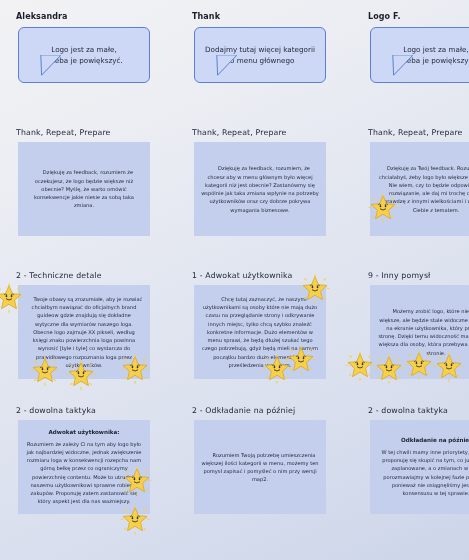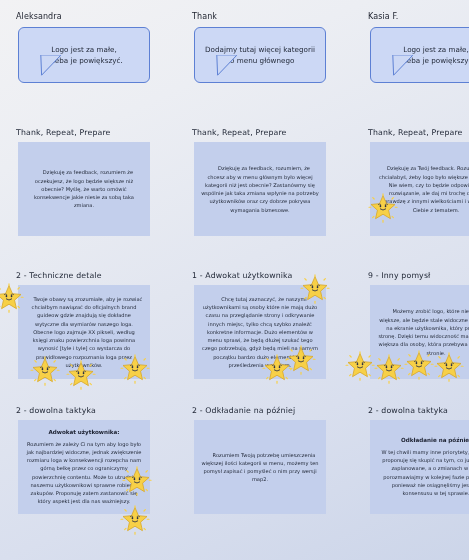--- a/index.html
+++ b/index.html
@@ -31,21 +31,21 @@
   .col-0 { left: 16px; }
   .col-1 { left: 192px; }
   .col-2 { left: 368px; }
 
   
   .person-name {
     position: absolute;
     top: 12px;
     left: 0;
     font-size: 8px;
-    font-weight: normal;
+    font-weight: bold;
     color: #1b1f2b;
     letter-spacing: 0.1px;
     white-space: nowrap;
   }
 
   
   .bubble {
     position: absolute;
     top: 27px;
     left: 2px;
@@ -182,21 +182,21 @@
       <div class="sec-label r2-label">1 - Adwokat użytkownika</div>
       <div class="card r2-card">
         <div class="card-body indent">Chcę tutaj zaznaczyć, że naszymi użytkownikami są osoby które nie mają dużo czasu na przeglądanie strony i odkrywanie innych miejsc, tylko chcą szybko znaleźć konkretne informacje. Dużo elementów w menu sprawi, że będą dłużej szukać tego czego potrzebują, gdyż będą mieli na samym początku bardzo dużo elementów do prześledzenia wzrokiem.</div>
       </div>
       <div class="sec-label r3-label">2 - Odkładanie na później</div>
       <div class="card r3-card">
         <div class="card-body indent">Rozumiem Twoją potrzebę umieszczenia większej ilości kategorii w menu, możemy ten pomysł zapisać i pomyśleć o nim przy wersji map2.</div>
       </div>
     </div>
     <div class="col col-2">
-      <div class="person-name">Kasia F.</div>
+      <div class="person-name">Logo F.</div>
       <div class="bubble">
         <div class="bubble-text">Logo jest za małe,
 trzeba je powiększyć.</div>
       </div>
       <div class="bubble-tail">
         <svg viewBox="0 0 22 21" xmlns="http://www.w3.org/2000/svg">
           <path d="M0.8 0 L21 0 L1.6 20.2 Z" fill="#ccd8f5" stroke="#5d80d4" stroke-width="1" stroke-linejoin="round"></path>
           <path d="M0.8 -1 L21 -1" stroke="#ccd8f5" stroke-width="2.4"></path>
         </svg>
       </div>

